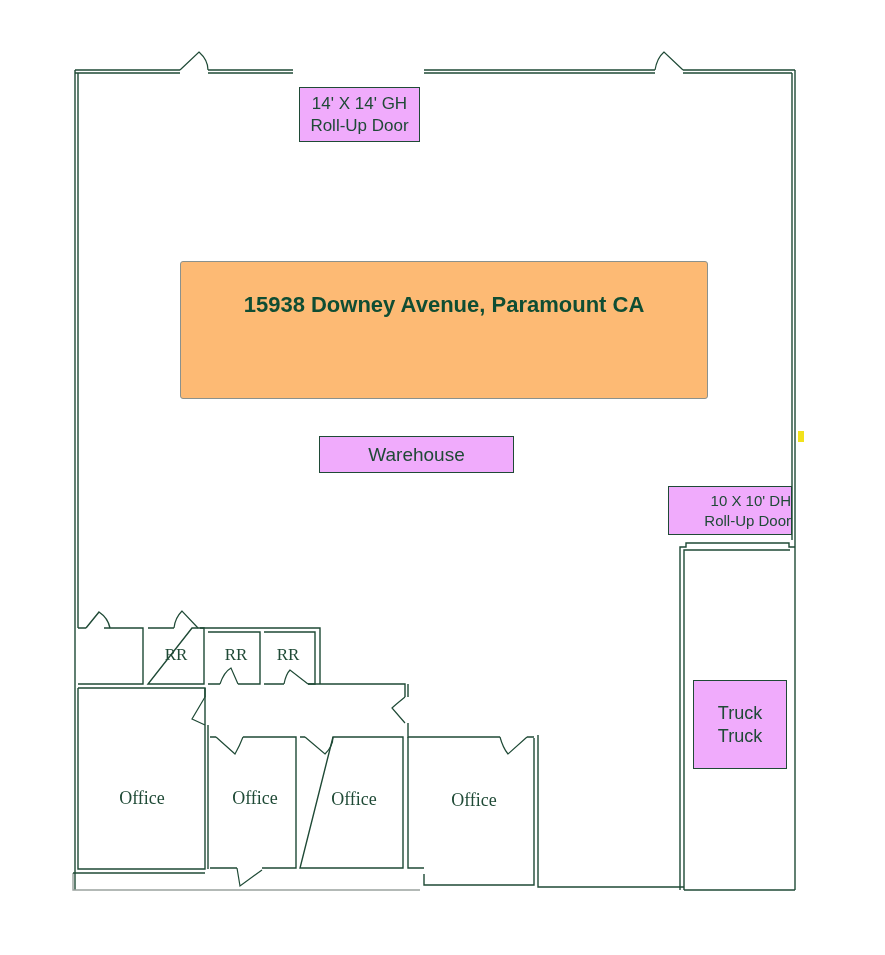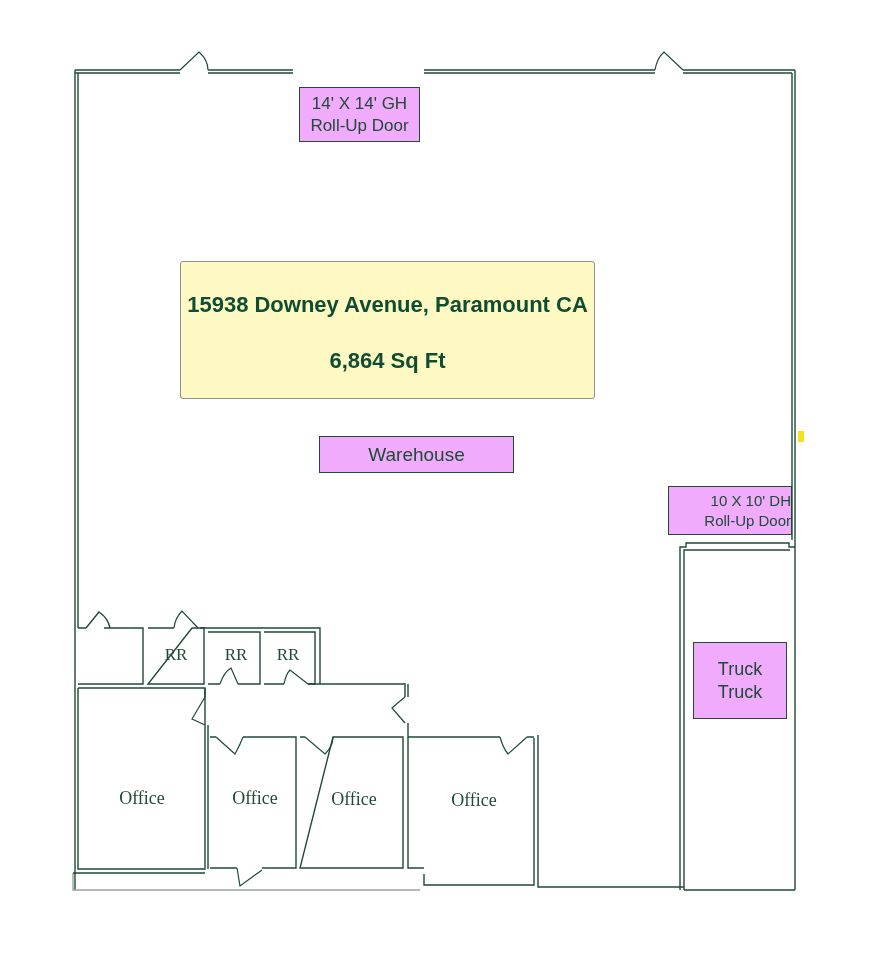--- a/index.html
+++ b/index.html
@@ -3,21 +3,21 @@
   <meta charset="utf-8">
   <style>
     html, body { margin: 0; padding: 0; background: #ffffff; }
     body { width: 885px; height: 955px; position: relative; overflow: hidden; font-family: "Liberation Sans", sans-serif; }
     svg { position: absolute; left: 0; top: 0; }
     .wall { fill: none; stroke: #1f4a36; stroke-width: 1.4; }
     .wall-g { fill: none; stroke: #9aa39e; stroke-width: 1.4; }
     .door { fill: none; stroke: #1f4a36; stroke-width: 1.2; }
     .lbl { position: absolute; color: #1f4a36; text-align: center; font-family: Liberation Serif, serif; }
     .box { position: absolute; border: 1.2px solid #1f4a36; background: #f0abfc; box-sizing: border-box; display: flex; flex-direction: column; align-items: center; justify-content: center; color: #1f4a36; }
-    .infobox { position: absolute; left: 180px; top: 261px; width: 415px; height: 138px; border: 1.2px solid #8a918d; border-radius: 3px; box-sizing: border-box; background: #fef9c3; }
+    .infobox { position: absolute; left: 180px; top: 261px; width: 528px; height: 138px; border: 1.2px solid #8a918d; border-radius: 3px; box-sizing: border-box; background: #fdba74; }
     .info-title { position: absolute; left: 0; right: 0; top: 30px; text-align: center; font-weight: bold; font-size: 22px; color: #0f4d33; }
     .info-sqft { position: absolute; left: 0; right: 0; top: 86px; text-align: center; font-weight: bold; font-size: 22px; color: #0f4d33; }
     .marker { position: absolute; left: 798px; top: 431px; width: 6px; height: 11px; background: #f2e21b; }
   </style>
 </head>
 <body>
 
 <svg width="885" height="955" viewBox="0 0 885 955">
 
   <path class="wall" d="M75 70 H180 M75 73 H180"></path>
@@ -72,35 +72,34 @@
   <path class="door" d="M500 737 Q503 748 508 754 L527 737"></path>
 </svg>
 
 <div class="box" style="left:299px; top:87px; width:121px; height:55px; font-size:17px; line-height:22px;">
   <span>14' X 14'  GH</span>
   <span>Roll-Up Door</span>
 </div>
 
 <div class="infobox">
   <div class="info-title">15938 Downey Avenue, Paramount CA</div>
-  <div class="info-sqft">6,864 Sq Ft</div>
 </div>
 
 <div class="box" style="left:319px; top:436px; width:195px; height:37px; font-size:19px;text-align:center;">
   <span>Warehouse</span>
 </div>
 
 <div class="marker"></div>
 
 <div class="box" style="left:668px; top:486px; width:124px; height:49px; font-size:15px; line-height:20px;align-items:flex-end;">
   <span>10 X 10'  DH</span>
   <span>Roll-Up Door</span>
 </div>
 
-<div class="box" style="left:693px; top:642px; width:94px; height:77px; font-size:18px; line-height:23px;">
+<div class="box" style="left:693px; top:680px; width:94px; height:89px; font-size:18px; line-height:23px;">
   <span>Truck</span>
   <span>Truck</span>
 </div>
 
 <div class="lbl" style="left:148px; top:645px; width:56px; font-size:17px;">RR</div>
 <div class="lbl" style="left:208px; top:645px; width:56px; font-size:17px;">RR</div>
 <div class="lbl" style="left:260px; top:645px; width:56px; font-size:17px;">RR</div>
 
 <div class="lbl" style="left:80px; top:788px; width:124px; font-size:18px;">Office</div>
 <div class="lbl" style="left:210px; top:788px; width:90px; font-size:18px;">Office</div>

